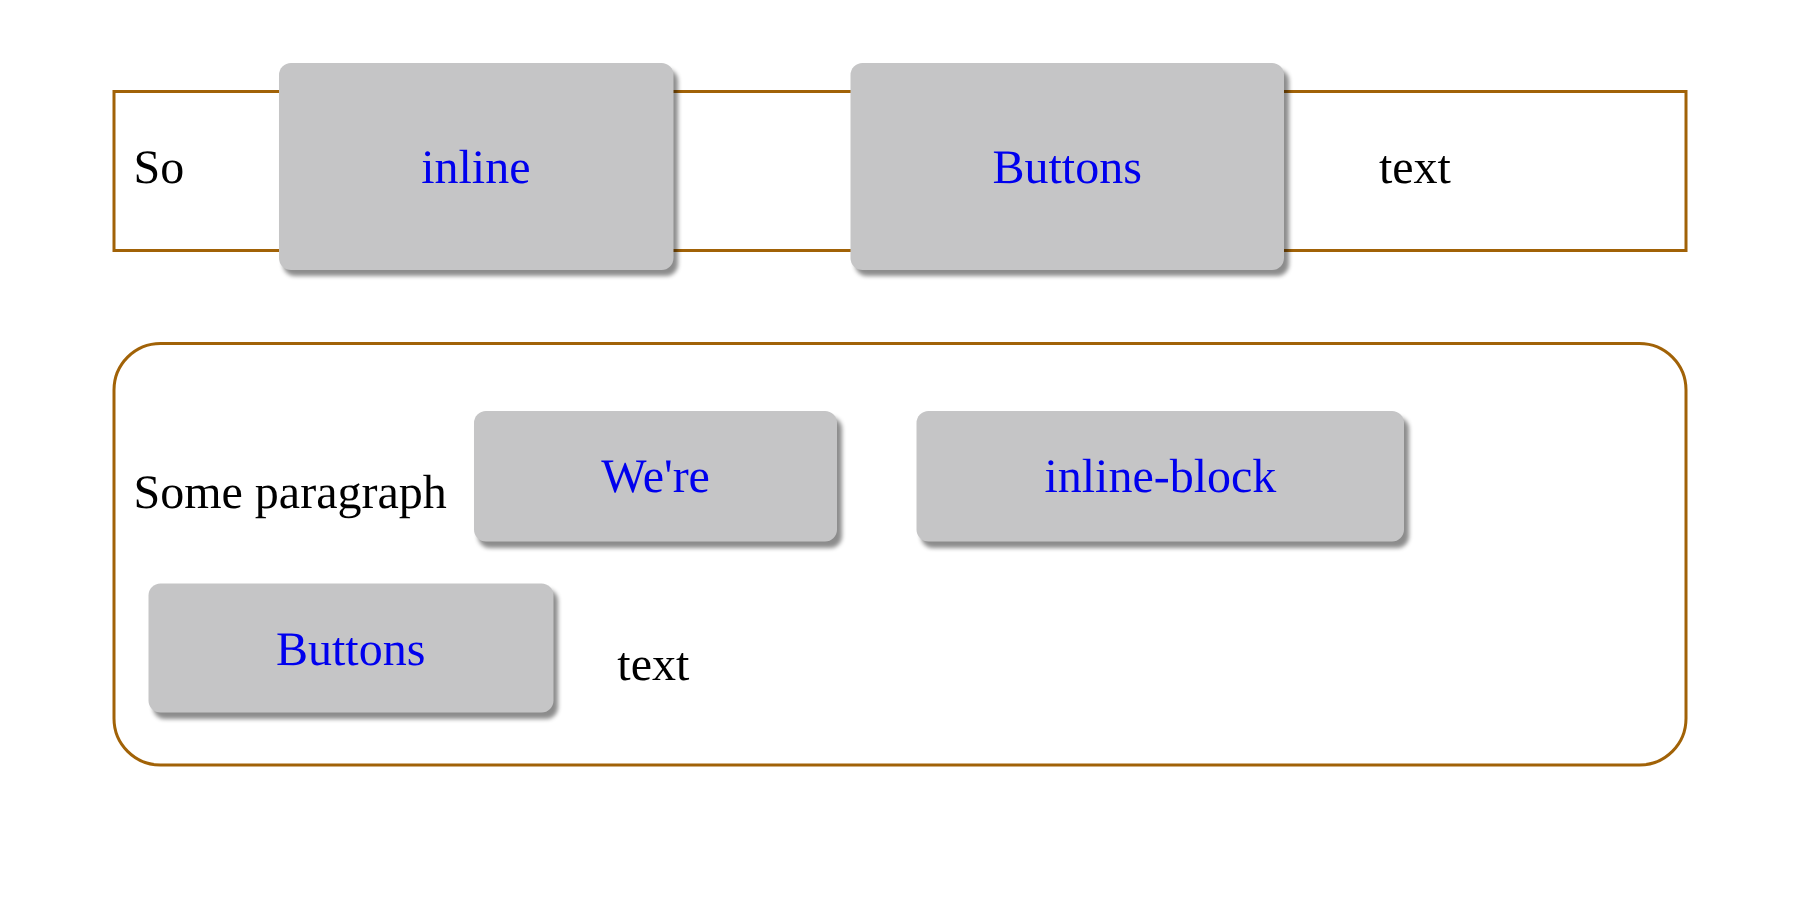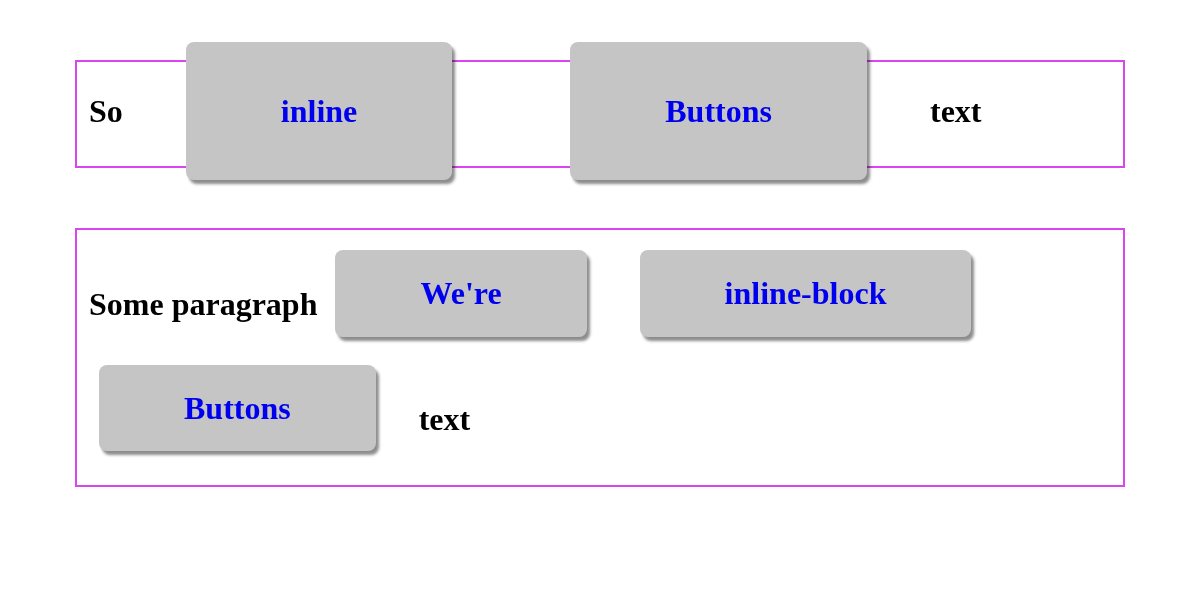--- a/index.html
+++ b/index.html
@@ -13,30 +13,30 @@
   .canvas {
     width: 1200px;
     height: 600px;
     position: relative;
     overflow: hidden;
   }
   .pad {
     padding: 60px 75px 0 75px;
   }
   .box {
-    border: 2px solid #d946ef;
+    border: 2px solid #a16207;
     padding: 0 12px 6px 12px;
     line-height: 1.2;
-    font-weight: bold;
   }
   .box + .box {
     margin-top: 60px;
   }
   .box2 {
-    padding-top: 20px;
+    padding-top: 44px;
+    border-radius: 32px;
   }
   .btn-inline {
     background: #c5c5c6;
     color: #0000ee;
     border: none;
     border-radius: 8px;
     box-shadow: 3px 4px 3px rgba(0,0,0,0.45);
     padding: 50px 95px;
     margin: -20px 55px;
     font: inherit;

